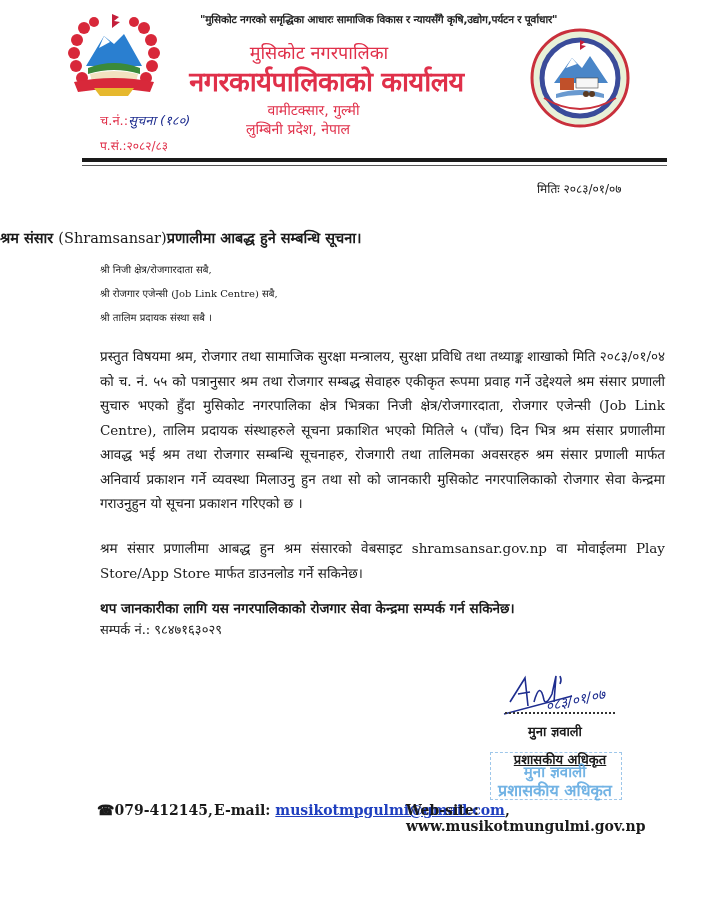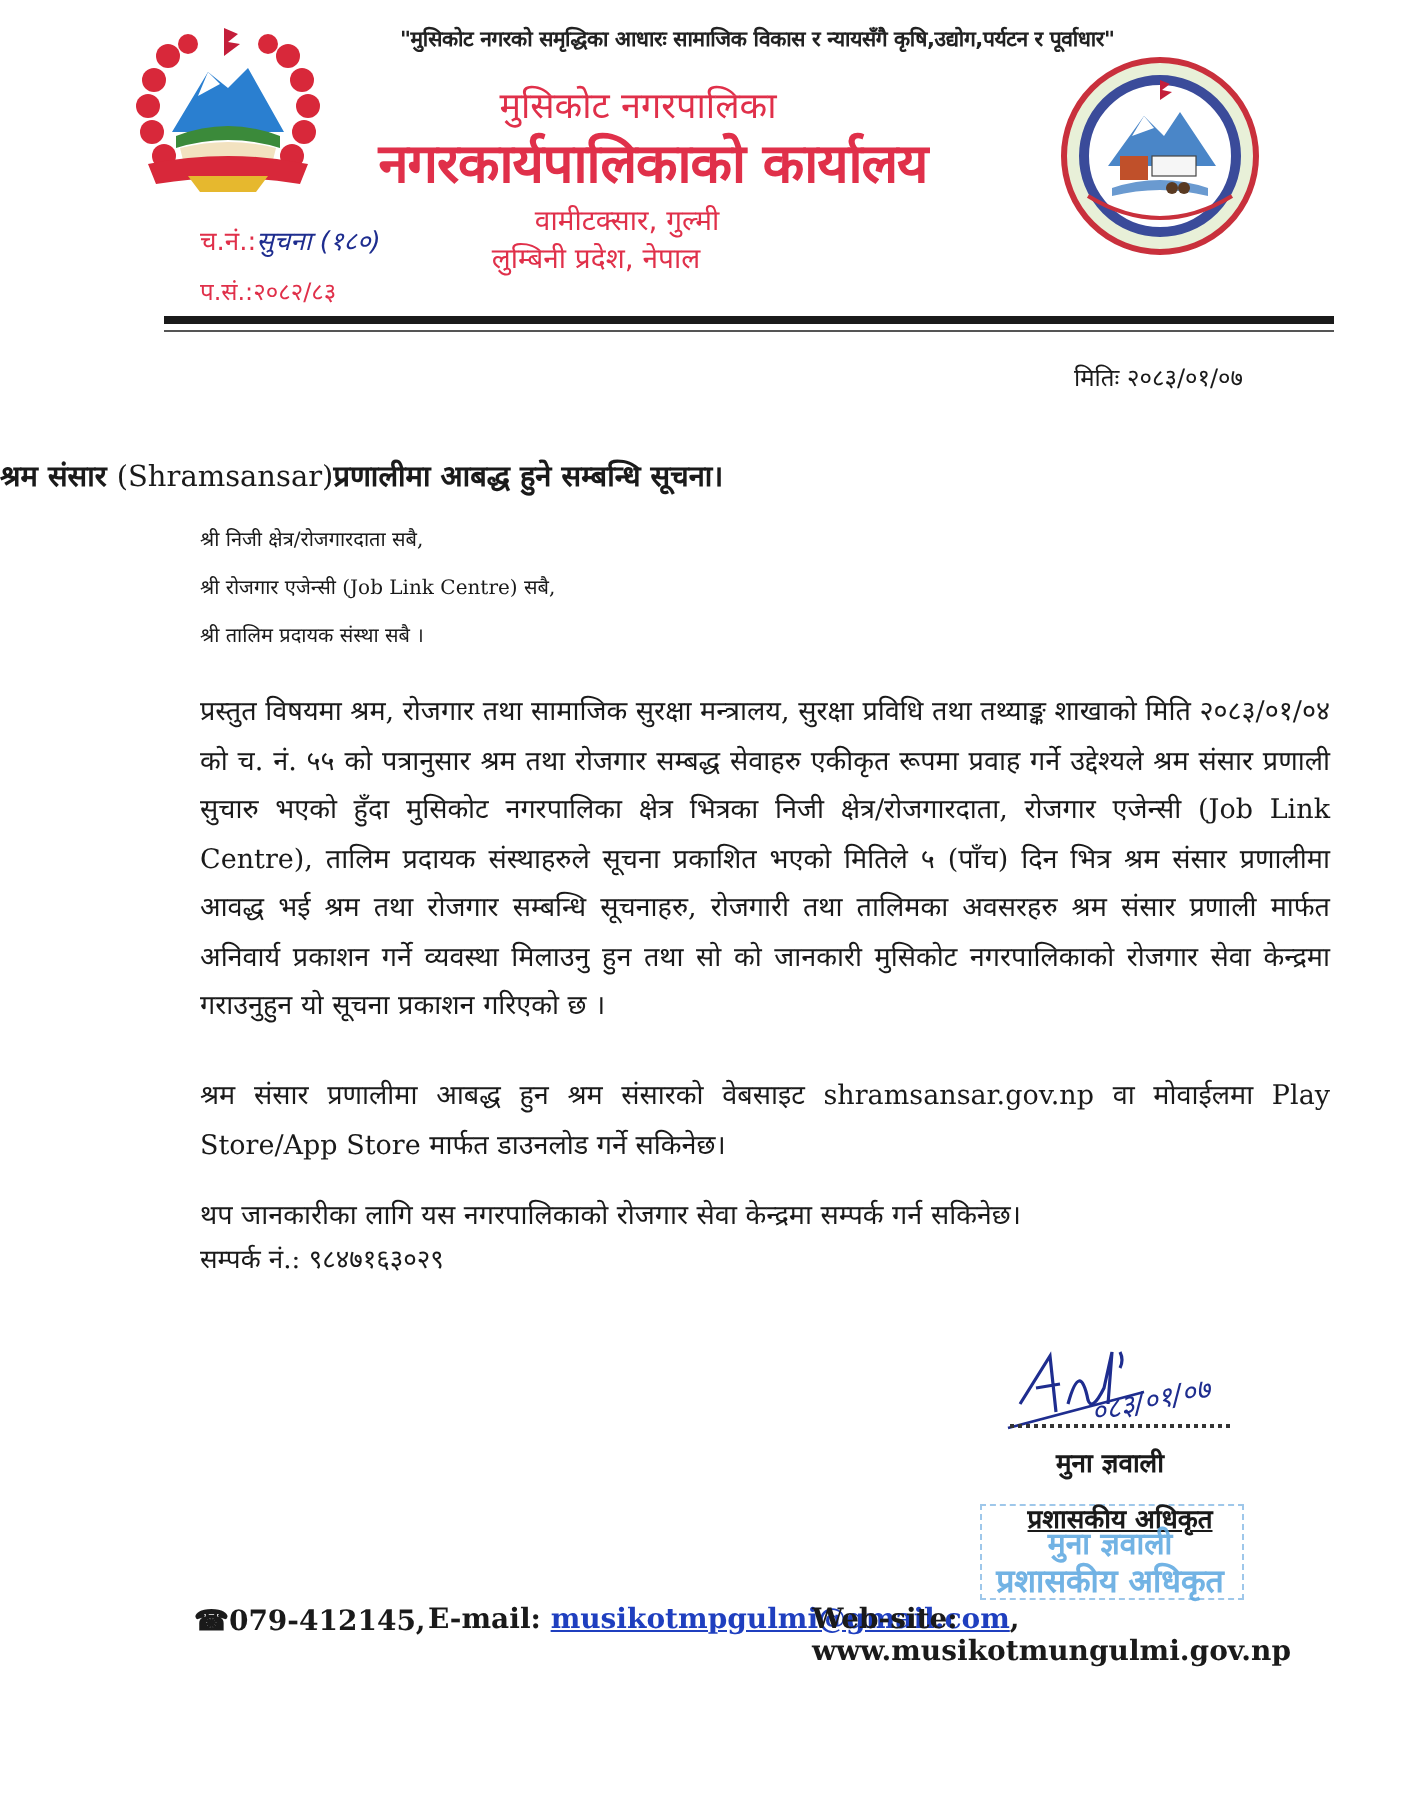--- a/index.html
+++ b/index.html
@@ -108,21 +108,21 @@
   <span>श्रम संसार</span>
   <span class="en">(Shramsansar)</span><span>प्रणालीमा आबद्ध हुने सम्बन्धि सूचना।</span>
 </div>
 
 <div class="abs addressee" style="top:262px;">श्री निजी क्षेत्र/रोजगारदाता सबै,</div>
 <div class="abs addressee" style="top:286px;">श्री रोजगार एजेन्सी (Job Link Centre) सबै,</div>
 <div class="abs addressee" style="top:310px;">श्री तालिम प्रदायक संस्था सबै ।</div>
 
 <div class="abs body-para" style="top:344px;">प्रस्तुत विषयमा श्रम, रोजगार तथा सामाजिक सुरक्षा मन्त्रालय, सुरक्षा प्रविधि तथा तथ्याङ्क शाखाको मिति २०८३/०१/०४ को च. नं. ५५ को पत्रानुसार श्रम तथा रोजगार सम्बद्ध सेवाहरु एकीकृत रूपमा प्रवाह गर्ने उद्देश्यले श्रम संसार प्रणाली सुचारु भएको हुँदा मुसिकोट नगरपालिका क्षेत्र भित्रका निजी क्षेत्र/रोजगारदाता, रोजगार एजेन्सी (Job Link Centre), तालिम प्रदायक संस्थाहरुले सूचना प्रकाशित भएको मितिले ५ (पाँच) दिन भित्र श्रम संसार प्रणालीमा आवद्ध भई श्रम तथा रोजगार सम्बन्धि सूचनाहरु, रोजगारी तथा तालिमका अवसरहरु श्रम संसार प्रणाली मार्फत अनिवार्य प्रकाशन गर्ने व्यवस्था मिलाउनु हुन तथा सो को जानकारी मुसिकोट  नगरपालिकाको रोजगार सेवा केन्द्रमा गराउनुहुन यो सूचना प्रकाशन गरिएको छ ।</div>
 <div class="abs body-para" style="top:536px;">श्रम संसार प्रणालीमा आबद्ध हुन श्रम संसारको वेबसाइट shramsansar.gov.np वा मोवाईलमा Play Store/App Store मार्फत डाउनलोड गर्ने सकिनेछ।</div>
-<div class="abs body-para" style="top:596px;">थप जानकारीका लागि यस नगरपालिकाको रोजगार सेवा केन्द्रमा सम्पर्क गर्न सकिनेछ।</div>
+<div class="abs body-para" style="top:596px;font-weight:bold;">थप जानकारीका लागि यस नगरपालिकाको रोजगार सेवा केन्द्रमा सम्पर्क गर्न सकिनेछ।</div>
 
 <div class="abs" style="left:100px;top:620px;font-size:13px;">
   <span>सम्पर्क नं.:</span>
   <span>९८४७१६३०२९</span>
 </div>
 
 <div class="abs sig-scribble">
   <svg width="130" height="60" viewBox="0 0 130 60">
     <path d="M10 30 L25 6 L28 34 M18 22 L30 20 M34 30 Q40 8 44 28 Q46 34 52 22 L56 4 L54 30 M60 12 Q62 8 60 4" fill="none" stroke="#1e2d8f" stroke-width="1.6"></path>
     <path d="M4 42 L72 24" fill="none" stroke="#1e2d8f" stroke-width="1.4"></path>

